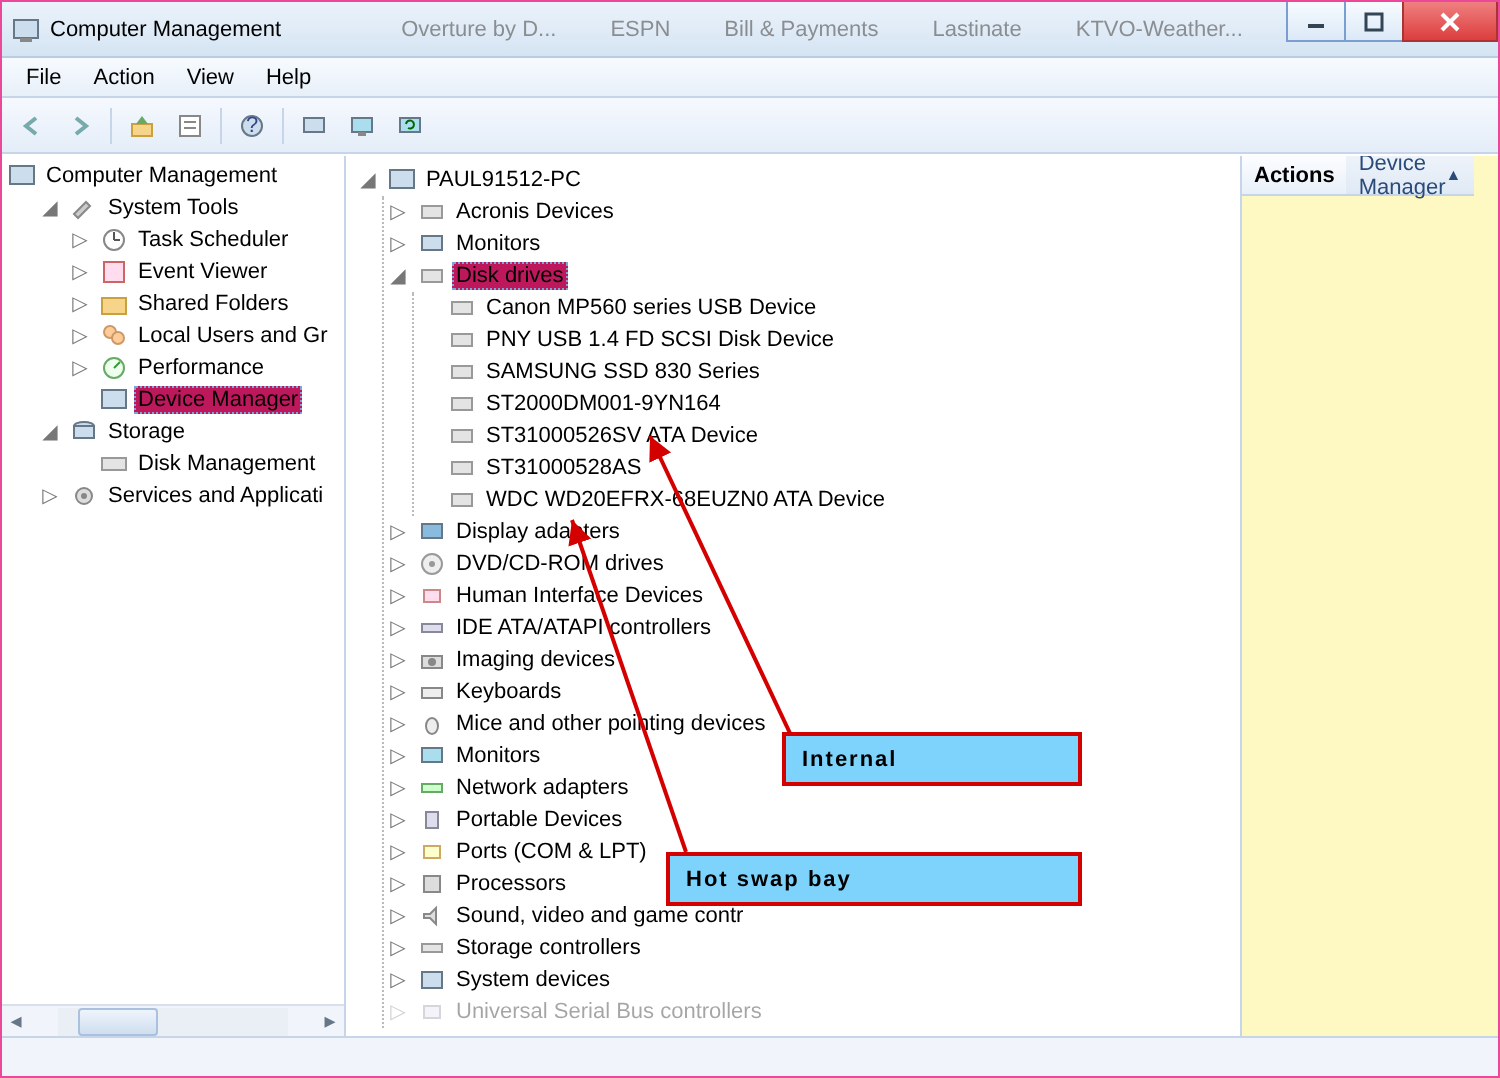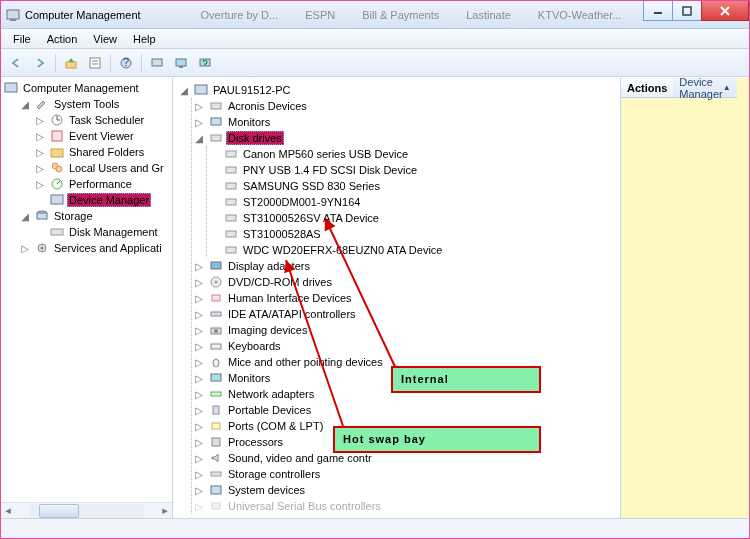--- a/index.html
+++ b/index.html
@@ -35,21 +35,21 @@
   .left-scroll .arr { width: 14px; height: 14px; display: flex; align-items: center; justify-content: center; color: #678; }
   .actions-head { height: 20px; background: linear-gradient(#fcfdff,#e9f0f9); border-bottom: 1px solid #c7d5e8; display: flex; align-items: center; padding: 0 6px; font-weight: bold; }
   .actions-sub { height: 20px; background: linear-gradient(#eef3fa,#dfe9f5); border-bottom: 1px solid #c7d5e8; display: flex; align-items: center; padding: 0 6px; color: #2a4a7a; }
   .actions-sub .up { margin-left: auto; font-size: 8px; color: #2a4a7a; }
   .actions-item { height: 20px; display: flex; align-items: center; padding: 0 14px; }
   .actions-item .chev { margin-left: auto; color: #444; font-size: 9px; }
   .status { height: 20px; border-top: 1px solid #c7d5e8; background: #f1f5fb; }
   
   .ctree .children { border-left: 1px dotted #bbb; }
   
-  .anno-box { position: absolute; border: 2px solid #d40000; background: #86efac; padding: 4px 8px; font-family: "Copperplate", "Copperplate Gothic", serif; font-weight: bold; font-size: 12px; letter-spacing: 1px; }
+  .anno-box { position: absolute; border: 2px solid #d40000; background: #7dd3fc; padding: 4px 8px; font-family: "Copperplate", "Copperplate Gothic", serif; font-weight: bold; font-size: 12px; letter-spacing: 1px; }
   .anno-line { position: absolute; pointer-events: none; }
   
   .ic-folder { fill: #f6d58a; stroke: #c9a13f; }
   .ic-drive { fill: #e4e4e4; stroke: #999; }
   .ic-comp { fill: #cde; stroke: #678; }
 </style>
 </head>
 <body>
 
 <div class="window">

